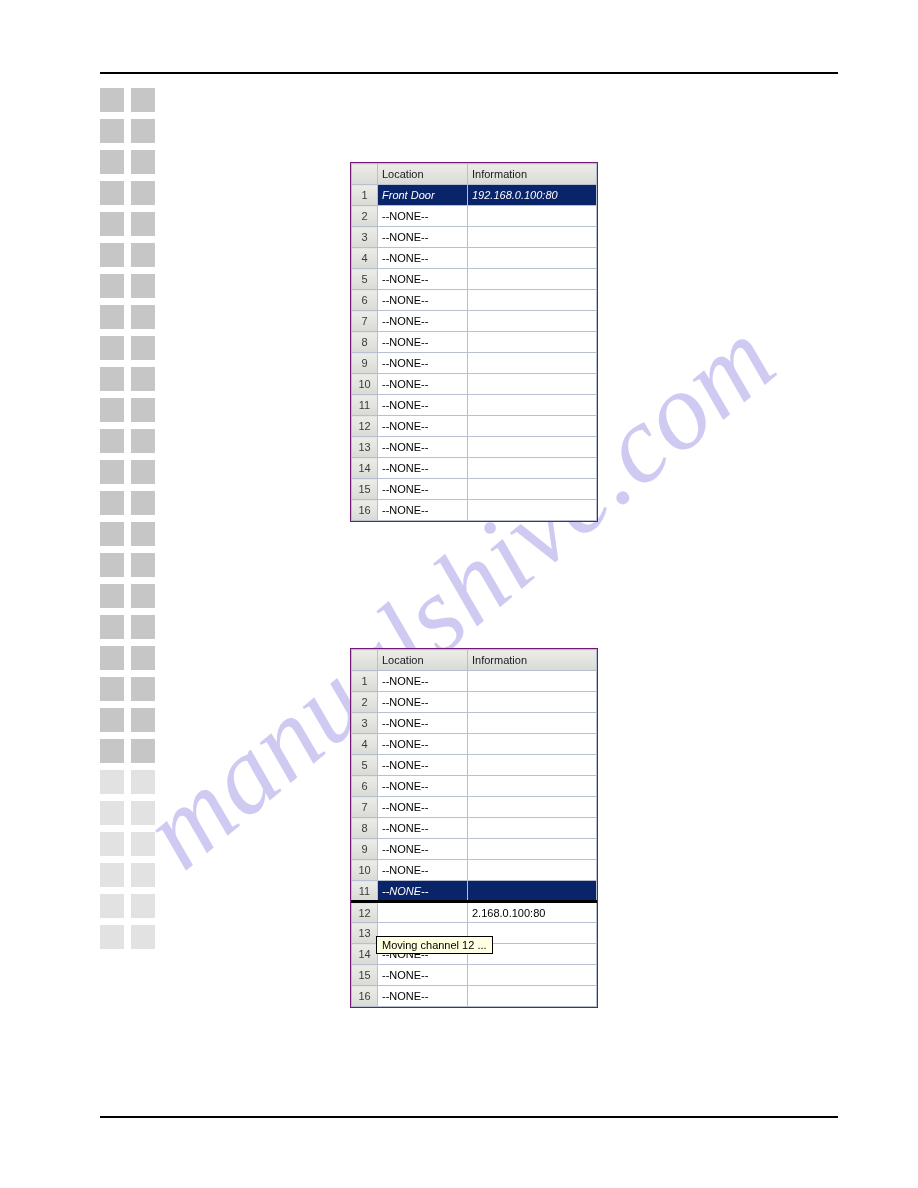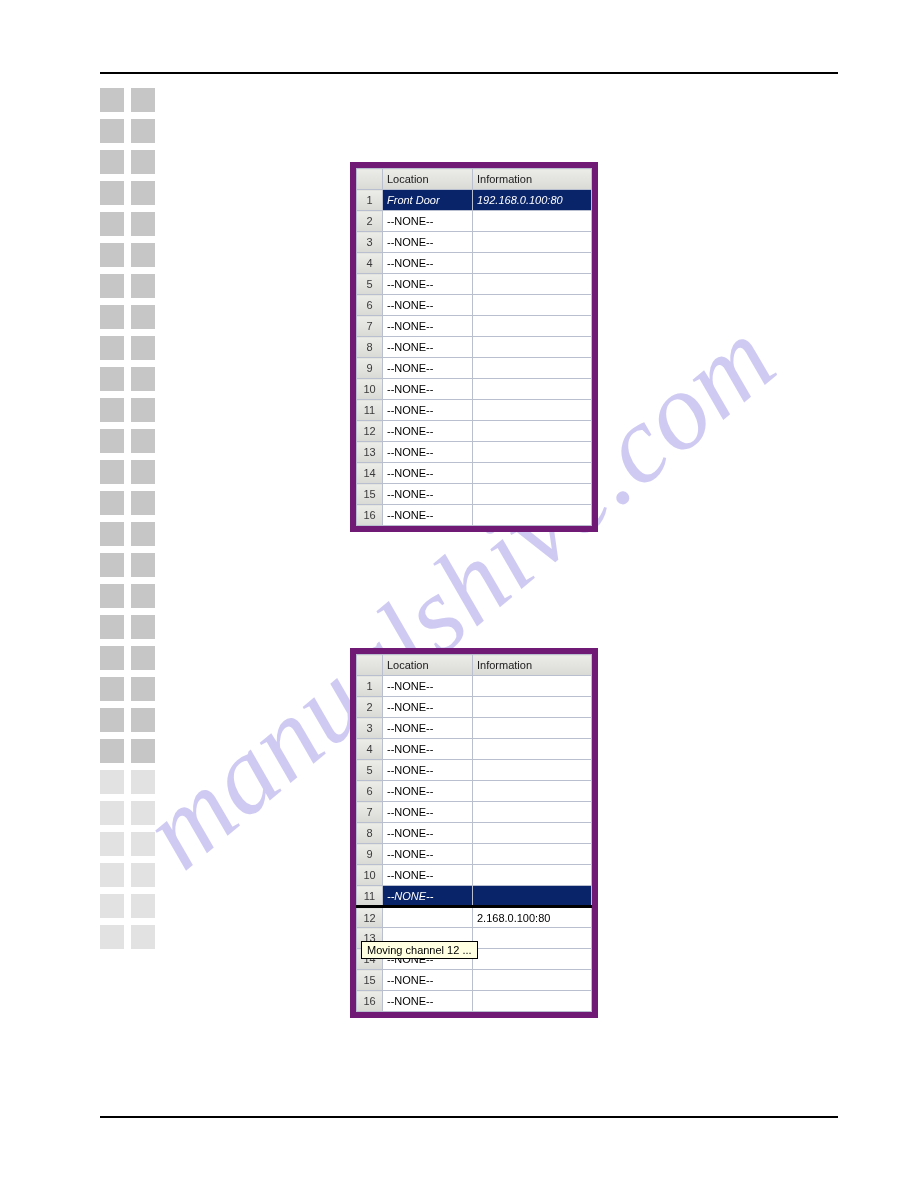--- a/index.html
+++ b/index.html
@@ -49,21 +49,21 @@
     font-family: Georgia, serif;
     white-space: nowrap;
     pointer-events: none;
     user-select: none;
     font-style: italic;
     letter-spacing: 1px;
   }
 
   .tbl-wrap {
     position: absolute;
-    border: 6px solid #701a75;
+    border: 1px solid #701a75;
     background: #ec4899;
     box-shadow: 0 0 0 1px #e0e2ea inset;
   }
   .tbl-wrap.one { left: 350px; top: 162px; width: 248px; }
   .tbl-wrap.two { left: 350px; top: 648px; width: 248px; }
 
   table.grid {
     border-collapse: collapse;
     width: 100%;
     table-layout: fixed;
@@ -425,14 +425,14 @@
           <td class="cell">--NONE--</td>
           <td class="cell"></td>
         </tr>
         <tr>
           <td class="rowhead">16</td>
           <td class="cell">--NONE--</td>
           <td class="cell"></td>
         </tr>
       </tbody>
   </table>
-  <div class="tooltip" style="left:5px; top:287px;">Moving channel 12 ...</div>
+  <div class="tooltip" style="left:25px; top:287px;">Moving channel 12 ...</div>
 </div>
 
 </body></html>

